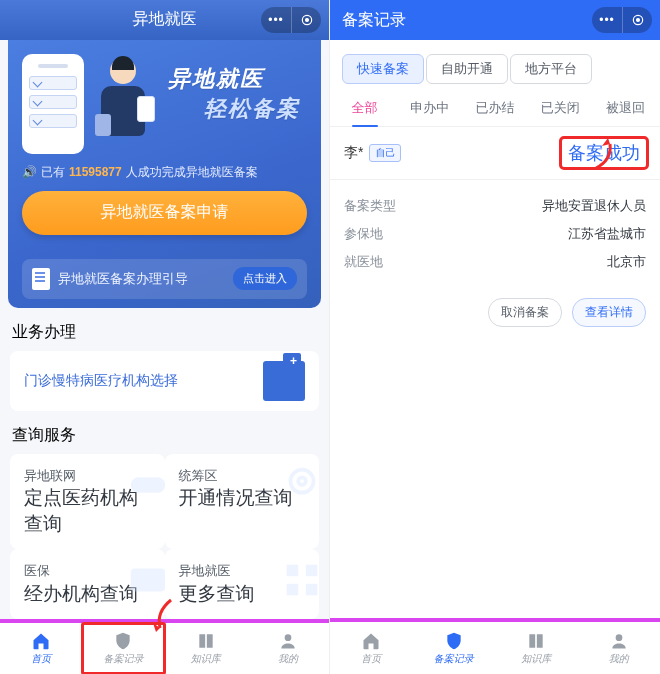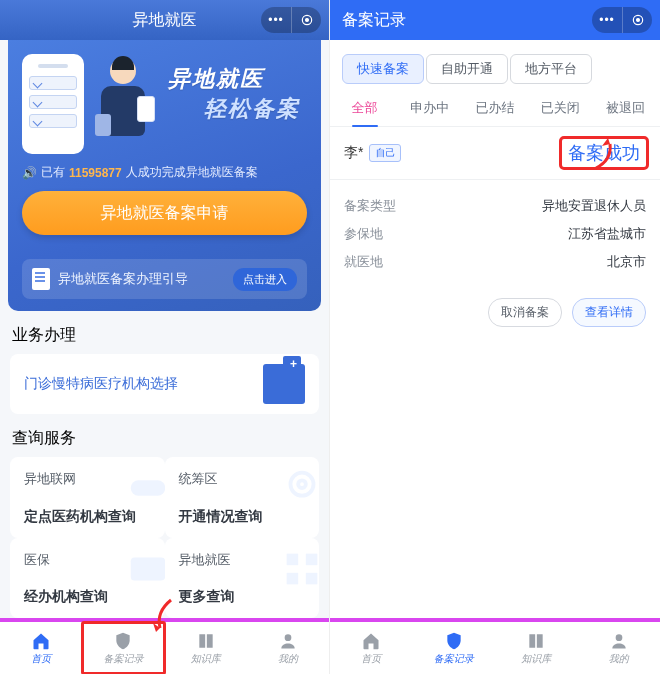--- a/index.html
+++ b/index.html
@@ -48,21 +48,21 @@
   .card-white{ margin:0 10px; background:#fff; border-radius:8px; }
   .chronic{ height:60px; display:flex; align-items:center; justify-content:space-between; padding:0 14px;gap:16px; }
   .chronic .txt{ color:#3a6cd8; font-size:14px;}
   .chronic .hosp{ width:42px;height:40px; background:#3a6cd8; border-radius:3px; position:relative;}
   .chronic .hosp::before{content:"";position:absolute;top:-8px;right:4px;width:18px;height:14px;background:#3a6cd8;border-radius:2px;}
   .chronic .hosp::after{content:"+";position:absolute;top:-7px;right:8px;color:#fff;font-size:12px;font-weight:700;}
 
   .query-grid{ margin:0 10px; display:grid; grid-template-columns:1fr 1fr; gap:0;}
   .qcard{ background:#fff; border-radius:8px; padding:12px 14px; min-height:66px; position:relative; overflow:hidden;}
   .qcard .l1{ color:#555d67; font-size:13px; line-height:1.5;}
-  .qcard .l2{ color:#333942; font-size:14px; font-weight:700; margin-top:19px;}
+  .qcard .l2{ color:#333942; font-size:19px; font-weight:400; margin-top:0;}
   .qbg{ position:absolute; right:-6px; top:8px; width:46px; height:46px; opacity:.35; }
   .qbg svg{width:100%;height:100%;}
 
   
   .tabbar{ margin-top:auto; height:56px; background:#fff; display:flex; border-top:4px solid #d946ef;font-style:italic;}
   .tab{ flex:1; display:flex; flex-direction:column; align-items:center; justify-content:center; gap:1px; font-size:10px; color:#9aa0a8;}
   .tab.active{ color:#2f6cf5;}
   .tab .ticon{ width:22px;height:20px; display:flex; align-items:center; justify-content:center;}
   .tab .ticon svg{width:20px;height:20px;}
   .red-box{ outline:3px solid #f02a2a; outline-offset:-2px; border-radius:2px;}

